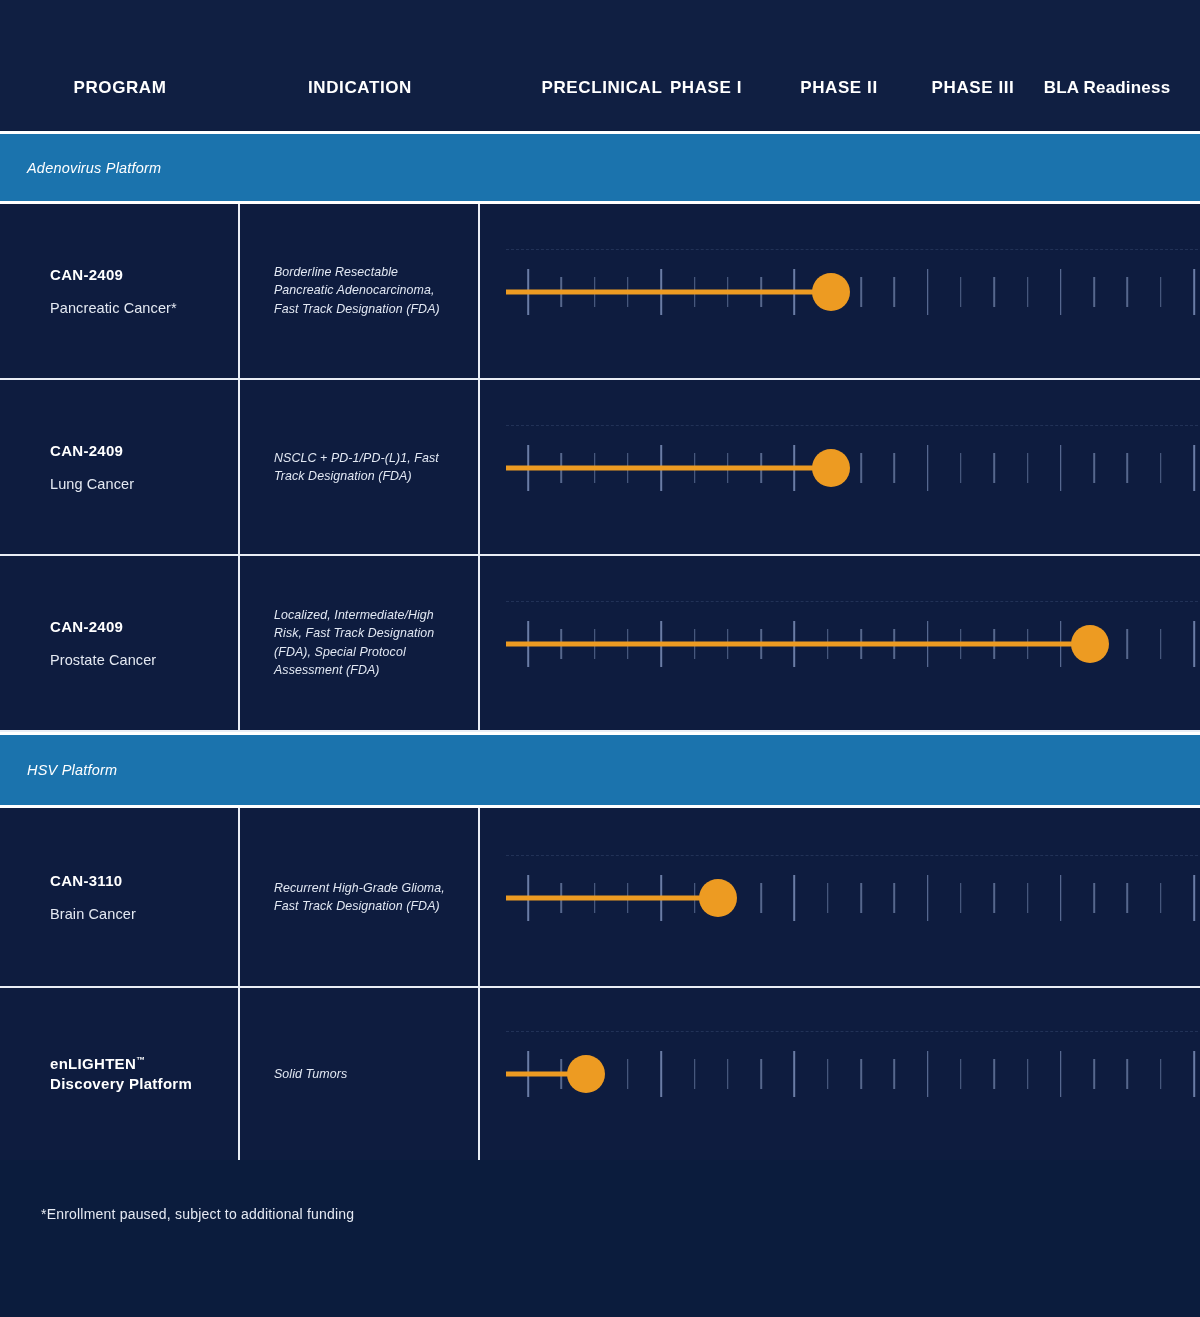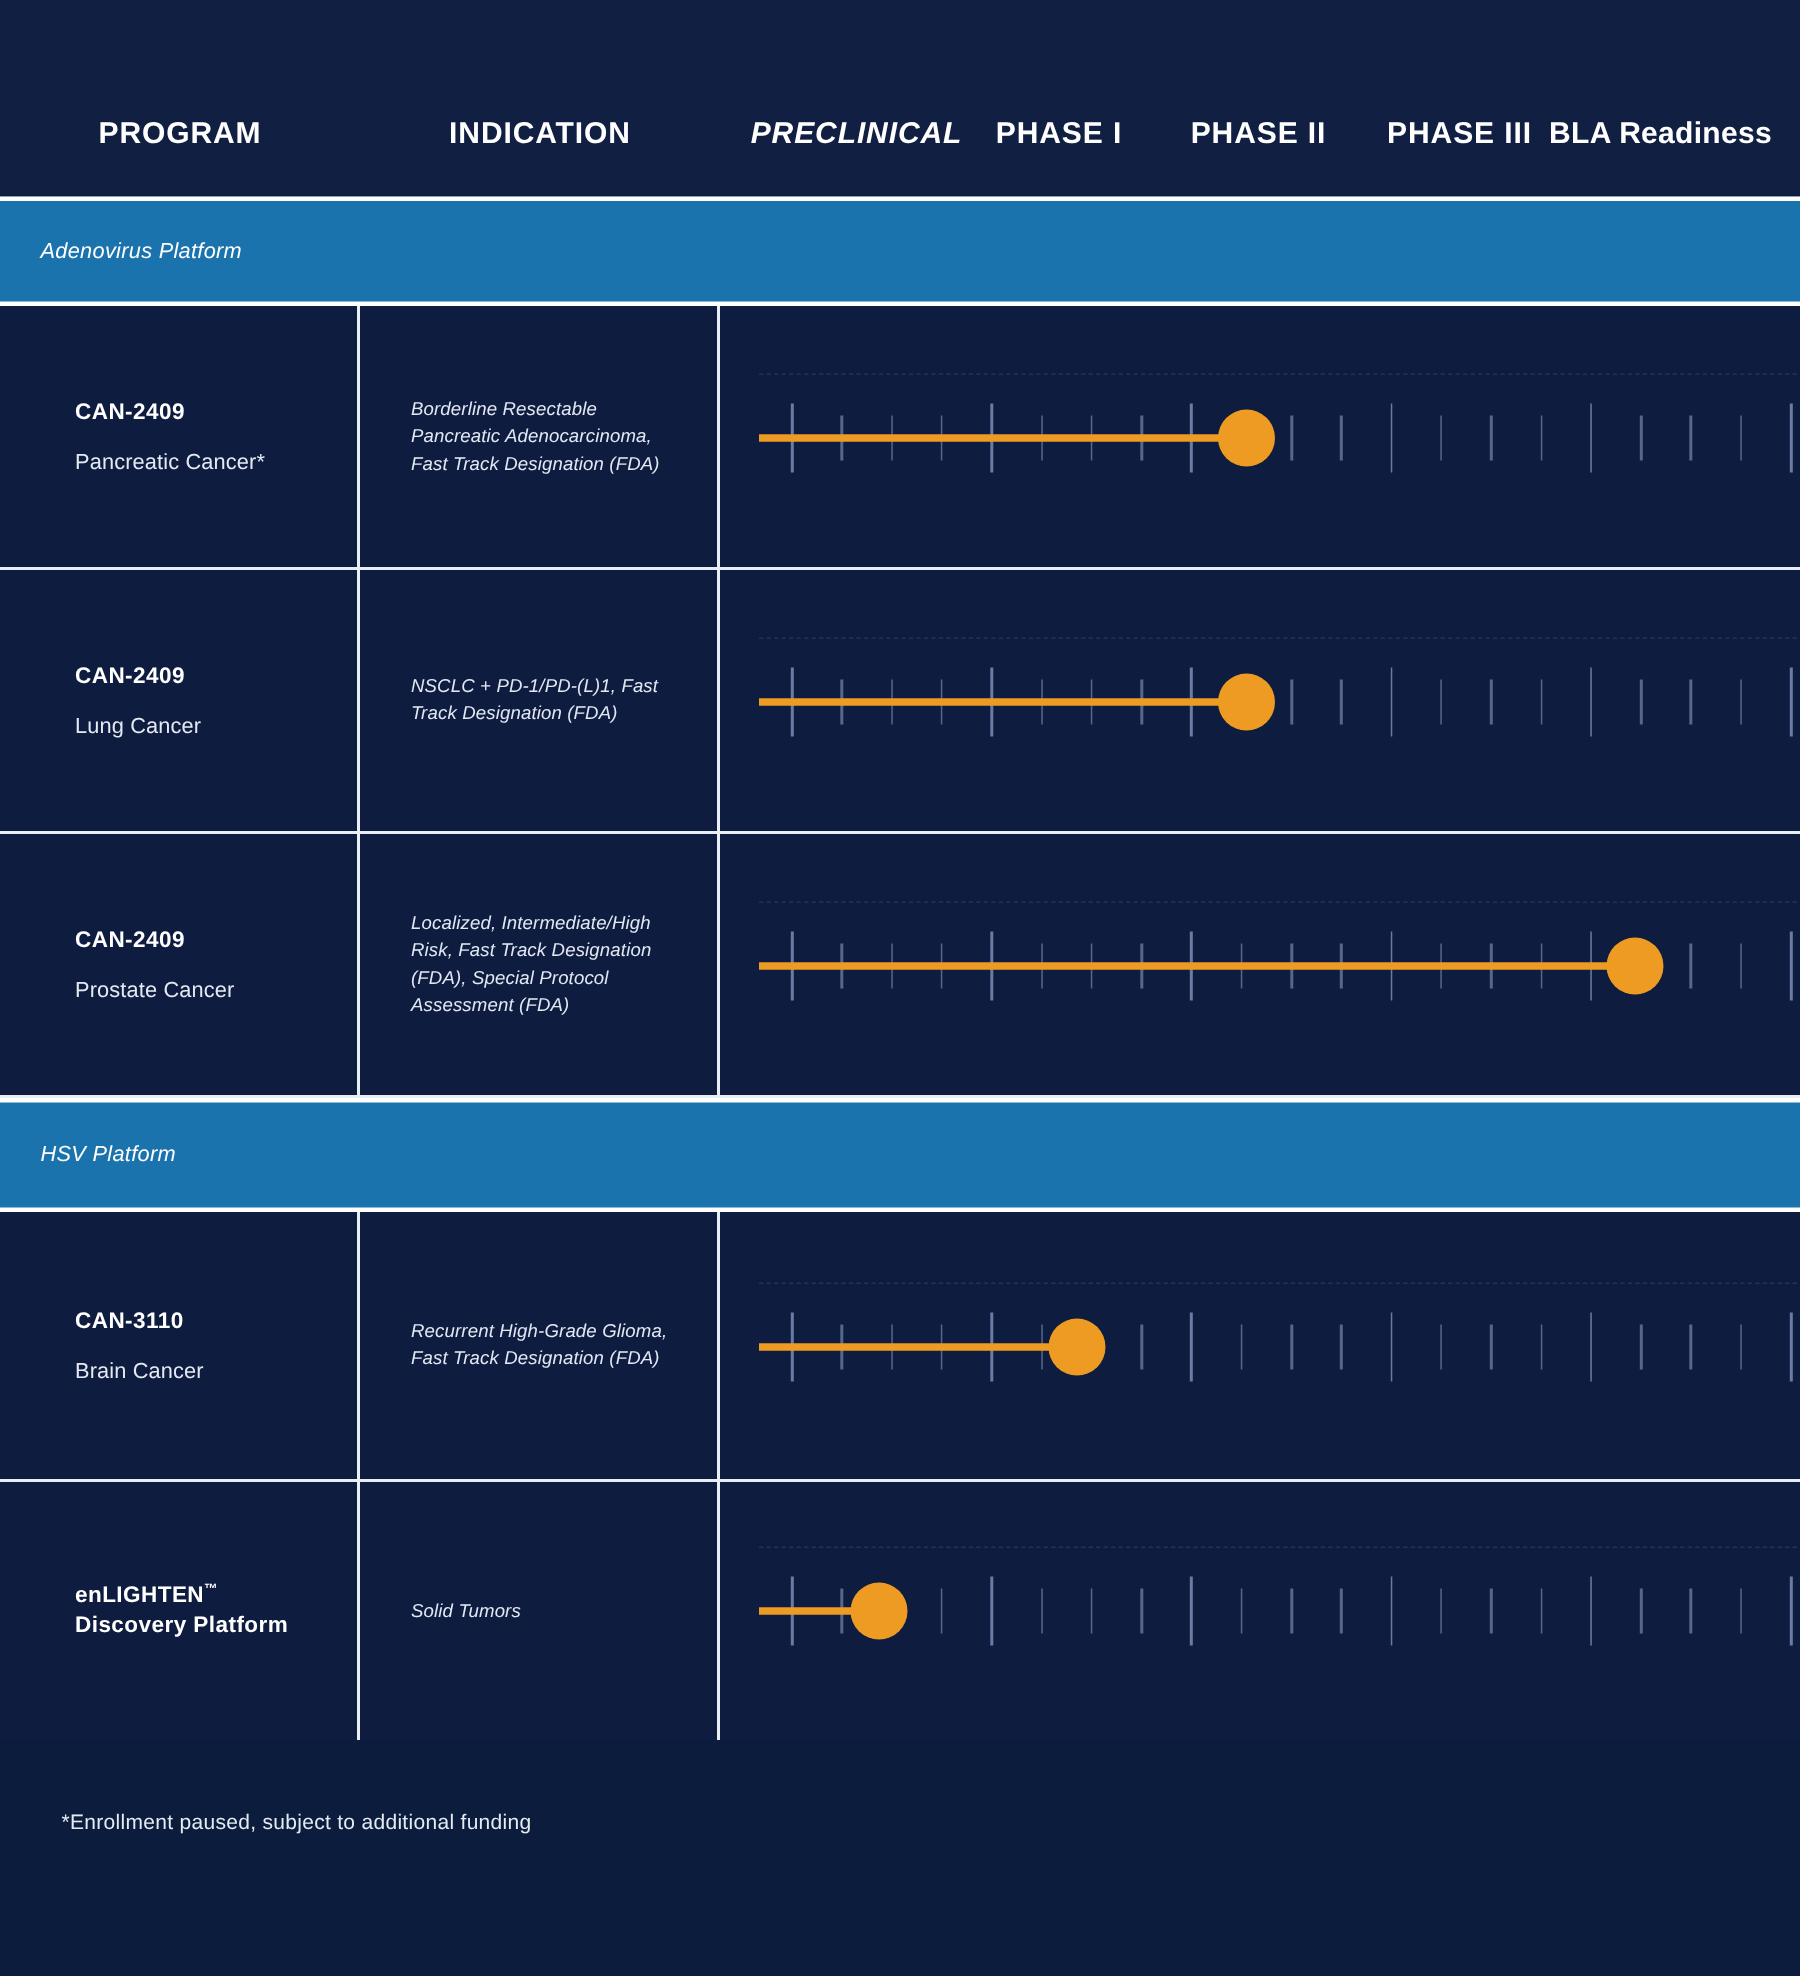--- a/index.html
+++ b/index.html
@@ -25,21 +25,21 @@
     left: 0;
     top: 0;
     width: 1200px;
     height: 130px;
     background: #101f42;
   }
   .col-head {
     position: absolute;
     color: #ffffff;
     font-weight: 700;
-    font-size: 20px;
+    font-size: 17px;
     letter-spacing: 0.6px;
     white-space: nowrap;
     transform: translateX(-50%);
     top: 78px;
   }
   .col-head.mixedcase { letter-spacing: 0.2px; }
 
   
   .platform-banner {
     position: absolute;
@@ -182,21 +182,21 @@
   }
 </style>
 </head>
 <body>
 
 <div id="page">
 
   <div class="header-row">
       <div class="col-head" style="left: 120px;">PROGRAM</div>
       <div class="col-head" style="left: 360px;">INDICATION</div>
-      <div class="col-head" style="left: 571px; font-style: italic;">PRECLINICAL</div>
+      <div class="col-head" style="left: 602px;">PRECLINICAL</div>
       <div class="col-head" style="left: 706px;">PHASE I</div>
       <div class="col-head" style="left: 839px;">PHASE II</div>
       <div class="col-head" style="left: 973px;">PHASE III</div>
       <div class="col-head mixedcase" style="left: 1107px;">BLA Readiness</div>
     </div>
 
   <div id="sections-host">
       <div class="platform-banner" style="top: 131px; height: 73px;">
         <div class="platform-label">Adenovirus Platform</div>
       </div>

